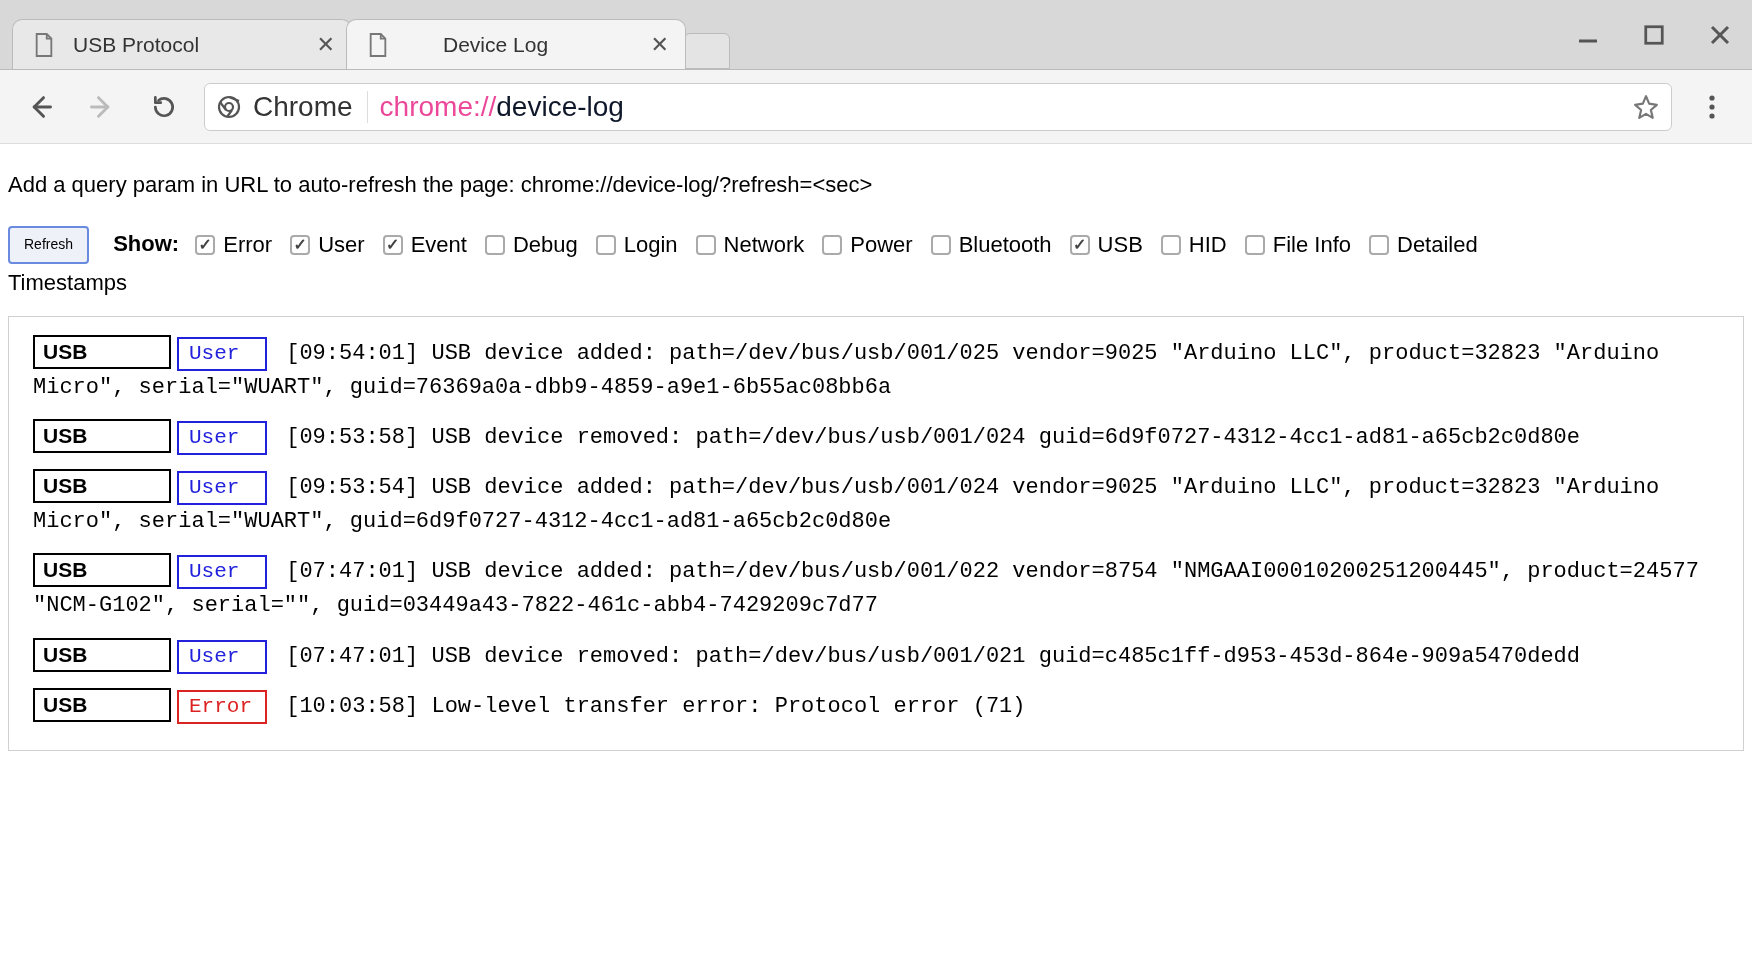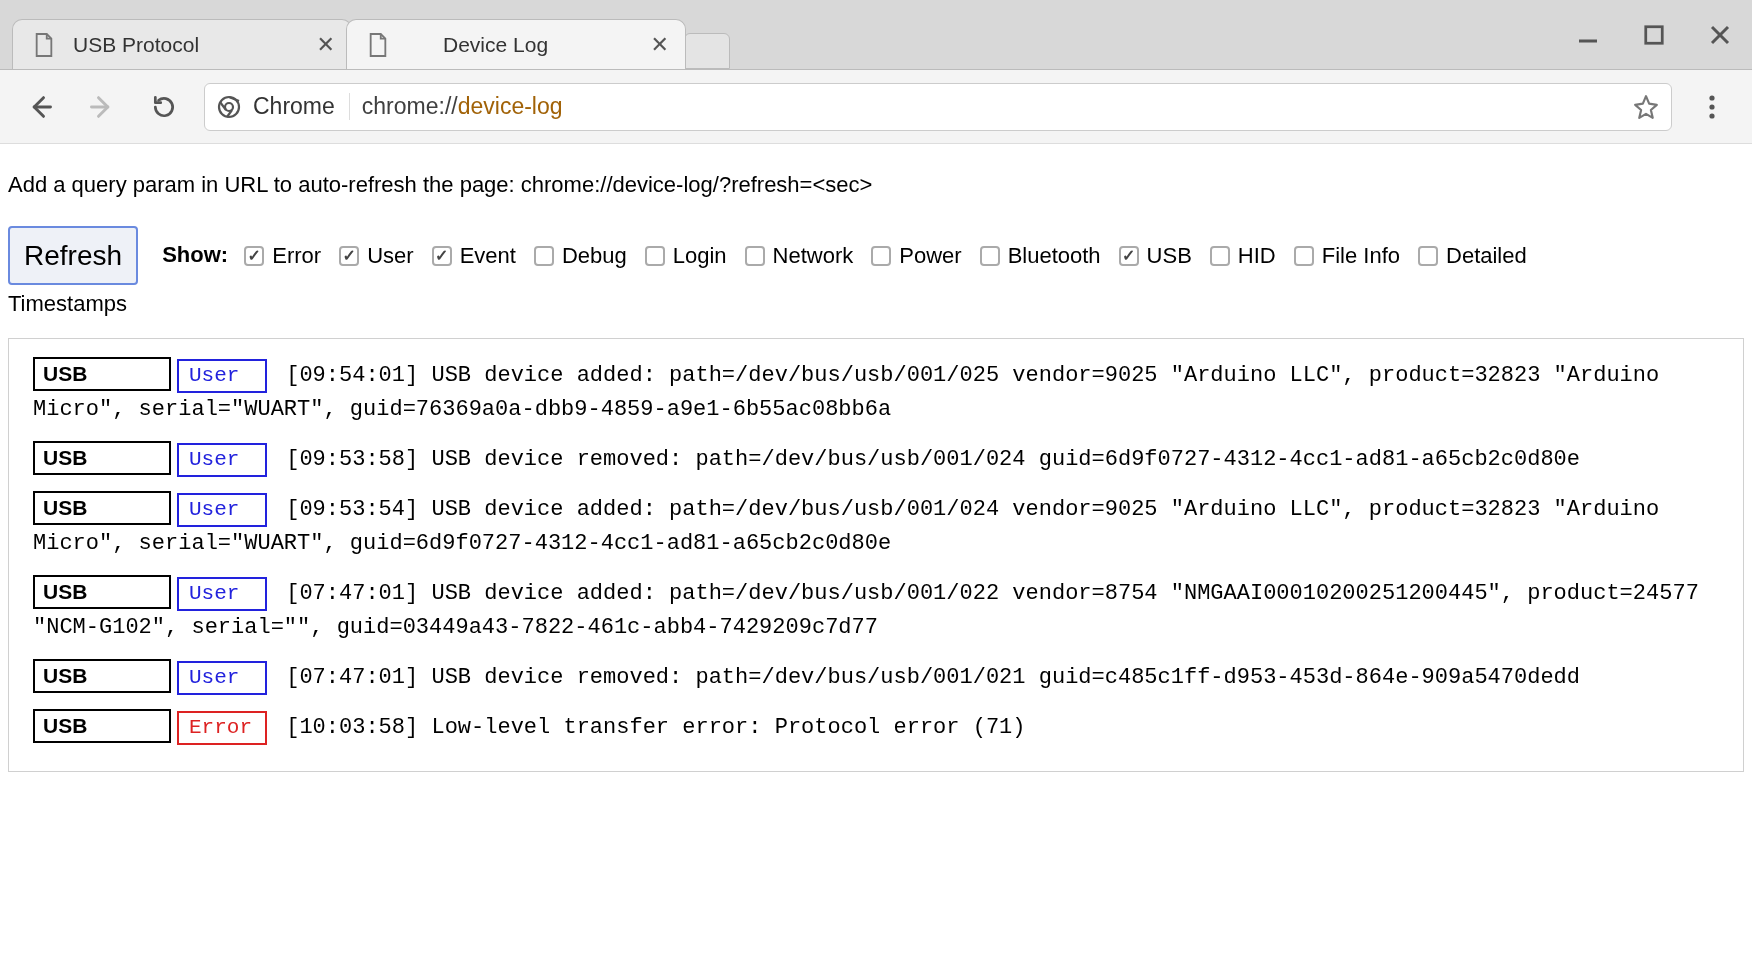--- a/index.html
+++ b/index.html
@@ -103,36 +103,36 @@
     .nav-btn.disabled { color: #bbb; }
     .omnibox {
       flex: 1;
       height: 48px;
       background: #fff;
       border: 1px solid #ccc;
       border-radius: 6px;
       display: flex;
       align-items: center;
       padding: 0 12px;
-      font-size: 23px;
+      font-size: 28px;
       color: #333;
       gap: 12px;
     }
     .omnibox .scheme-icon {
       width: 24px; height: 24px;
       display:flex; align-items:center; justify-content:center;
     }
     .omnibox .scheme-label {
       font-weight: 500;
       color: #333;
       padding-right: 14px;
       border-right: 1px solid #ddd;
     }
-    .omnibox .url-prefix { color: #404040; }
-    .omnibox .url-path { color: #a16207; text-align: center; }
+    .omnibox .url-prefix { color: #ec4899; }
+    .omnibox .url-path { color: #0f172a; text-align: center; }
     .omnibox .star {
       margin-left: auto;
       color: #777;
       font-size: 26px;
     }
     .overflow-btn {
       width: 44px; height: 44px;
       display:flex; align-items:center; justify-content:center;
       color:#555;
     }
@@ -148,21 +148,21 @@
     .controls-row {
       display: block;
       margin-bottom: 8px;
     }
     .refresh-btn {
       display: inline-block;
       background: #eef1f7;
       border: 2px solid #6a8adf;
       border-radius: 4px;
       padding: 6px 14px;
-      font-size: 28px;
+      font-size: 14px;
       color: #000;
       cursor: pointer;
       margin-right: 18px;
       vertical-align: middle;
     }
     .show-label { font-weight: bold; margin-right: 10px; }
     .cb-item {
       display: inline-flex;
       align-items: center;
       margin-right: 18px;

